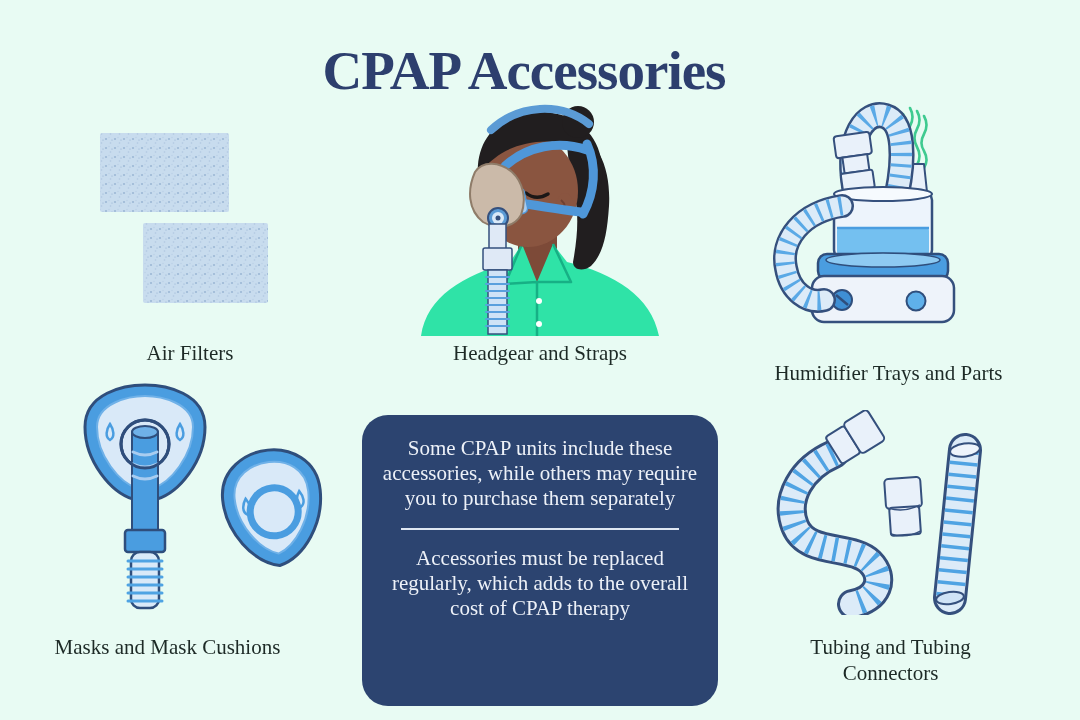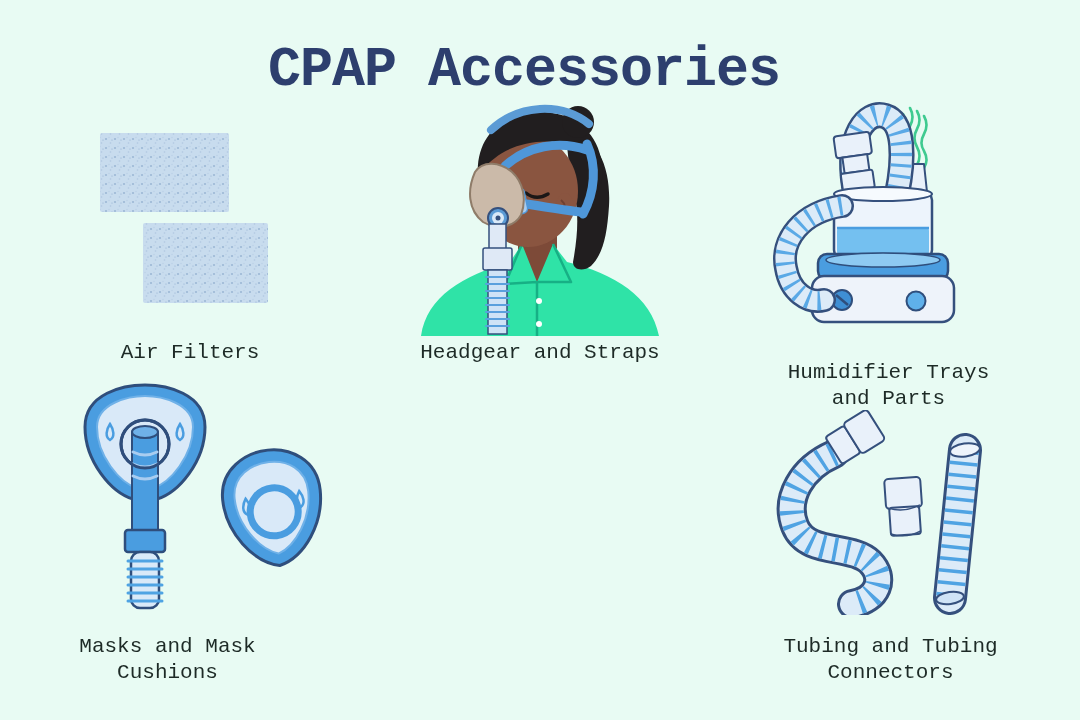--- a/index.html
+++ b/index.html
@@ -3,21 +3,21 @@
 <meta charset="utf-8">
 <style>
   :root{
     --background:#e8fbf3; --title:#2d3f6e; --label-text:#1d2a26;
     --info-box-background:#2c4470; --info-box-text:#edf1f8;
   }
   html,body{margin:0;padding:0;background:var(--background);}
   .canvas{
     position:relative;width:1048px;height:720px;overflow:hidden;
     background:var(--background);
-    font-family:Liberation Mono, monospace;
+    font-family:Liberation Serif, serif;
   }
   .title{
     position:absolute;top:2px;left:0;width:100%;text-align:center;
     font-size:55px;font-weight:800;letter-spacing:-1px;color:var(--title);
   }
   .ill{position:absolute;}
   #ill-air{left:95px;top:127px;}
   #ill-person{left:415px;top:96px;}
   #ill-humidifier{left:772px;top:94px;}
   #ill-masks{left:72px;top:380px;}
@@ -245,14 +245,19 @@
       <ellipse cx="182" cy="188" rx="14" ry="6" transform="rotate(-8 182 188)" fill="#cfe3f6" stroke="#35507d" stroke-width="2"></ellipse>
     </g>
   </svg>
 
   <div id="label-headgear" class="label">Headgear and Straps</div>
   <div id="label-air" class="label">Air Filters</div>
   <div id="label-humidifier" class="label">Humidifier Trays and Parts</div>
   <div id="label-masks" class="label">Masks and Mask Cushions</div>
   <div id="label-tubing" class="label">Tubing and Tubing Connectors</div>
 
+  <div class="info-box">
+    <p>Some CPAP units include these accessories, while others may require you to purchase them separately</p>
+    <hr class="info-divider">
+    <p>Accessories must be replaced regularly, which adds to the overall cost of CPAP therapy</p>
+  </div>
 
 </div>
 
 </body></html>

